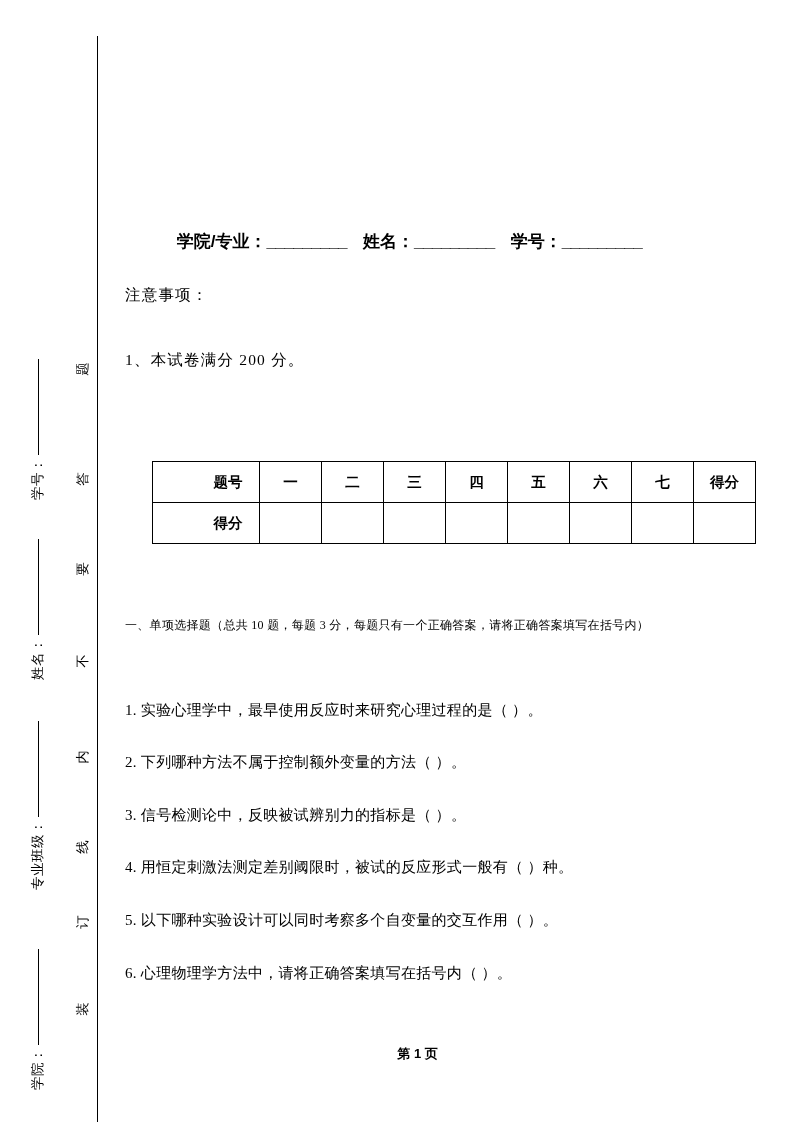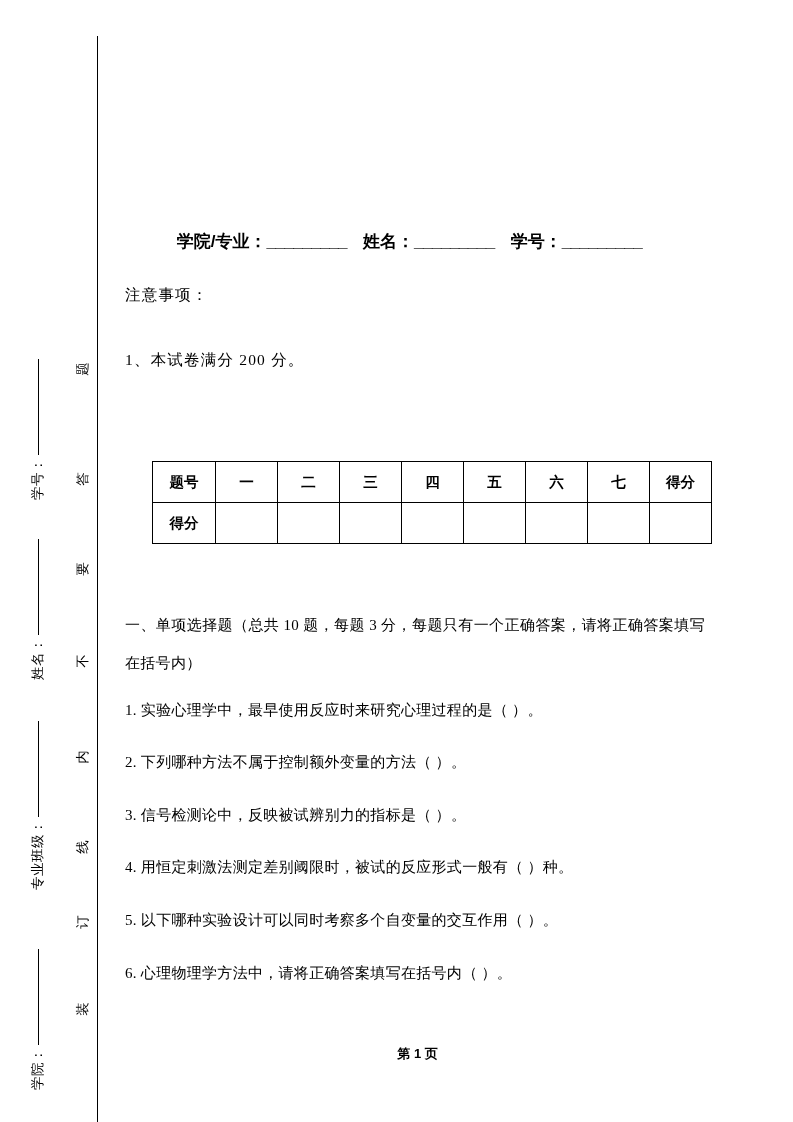--- a/index.html
+++ b/index.html
@@ -131,30 +131,30 @@
   #score-table td {
     border: 1.2px solid #000;
     height: 40px;
     text-align: center;
     vertical-align: middle;
     font-family: "Liberation Sans", "DejaVu Sans", sans-serif;
     font-weight: bold;
     font-size: 14.5px;
     padding: 0;
   }
-  #score-table td.st-head { width: 62px; }
+  #score-table td.st-head { width: 62px; padding-left: 44px; }
   #score-table td.st-cell { width: 61px; }
 
   
   #section-1-heading {
     position: absolute;
     left: 0;
     top: 606px;
     width: 580px;
-    font-size: 15px;
+    font-size: 12px;
     line-height: 38px;
     letter-spacing: 0.3px;
     text-align: justify;
   }
   .question {
     position: absolute;
     left: 0;
     width: 580px;
     font-size: 15px;
     letter-spacing: 0.3px;

